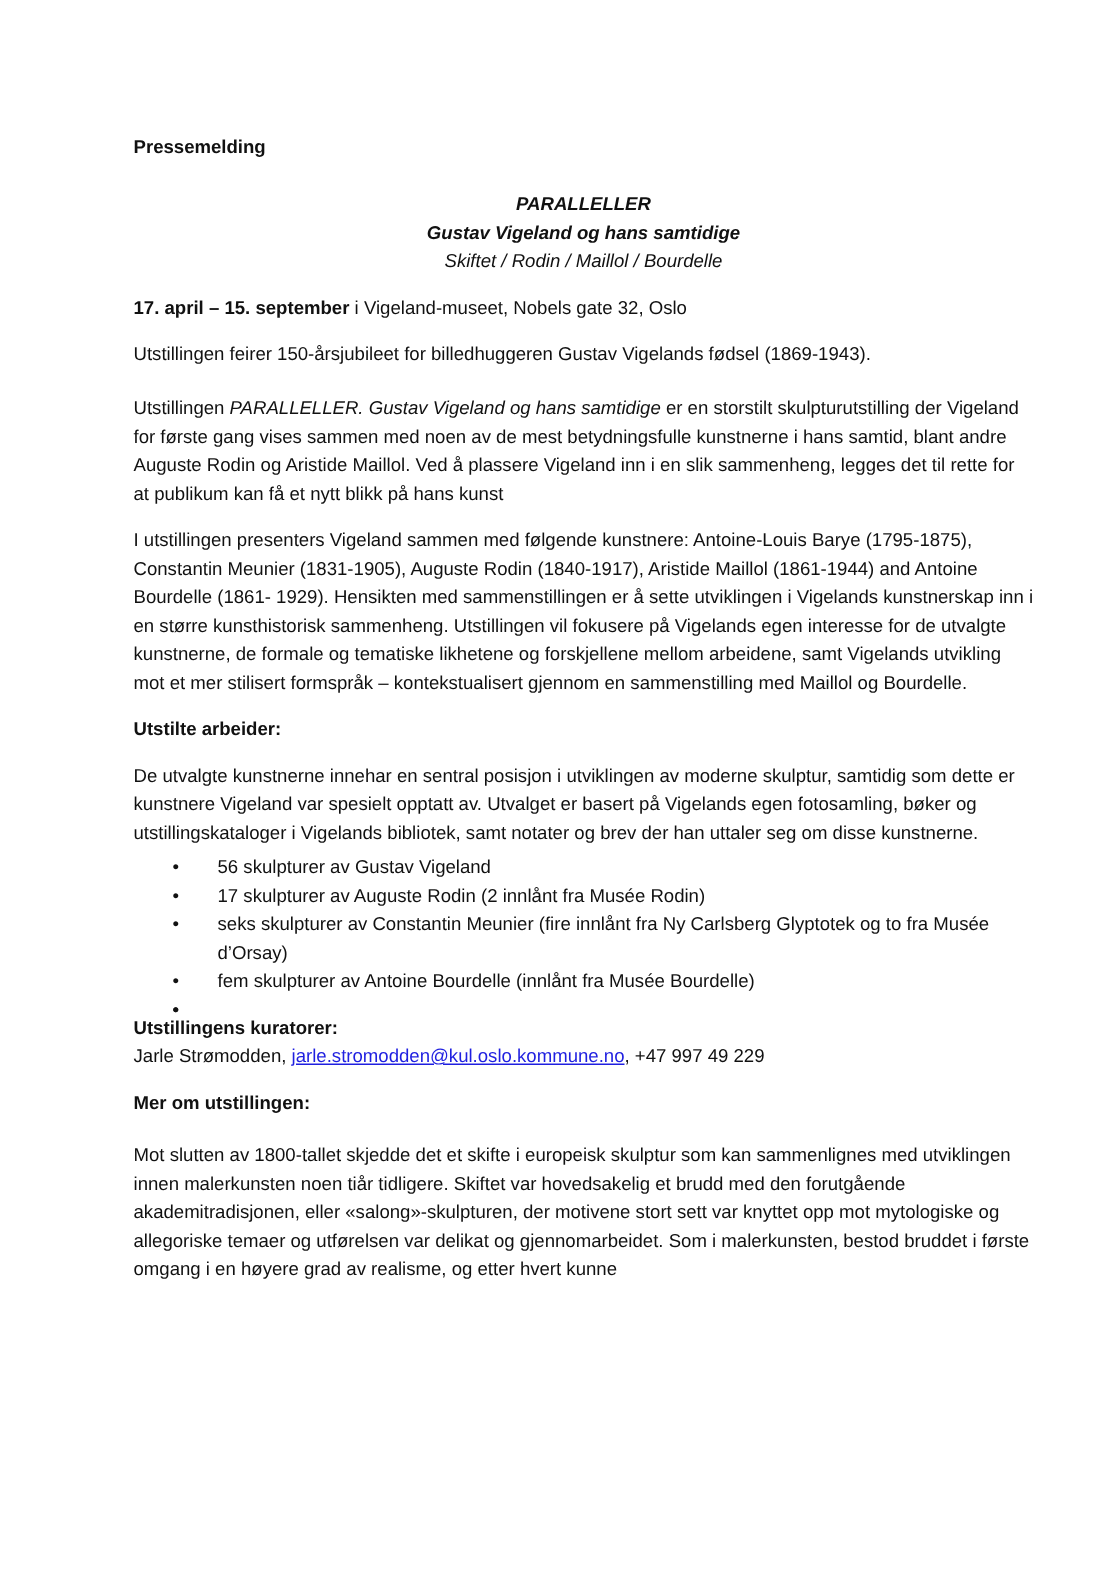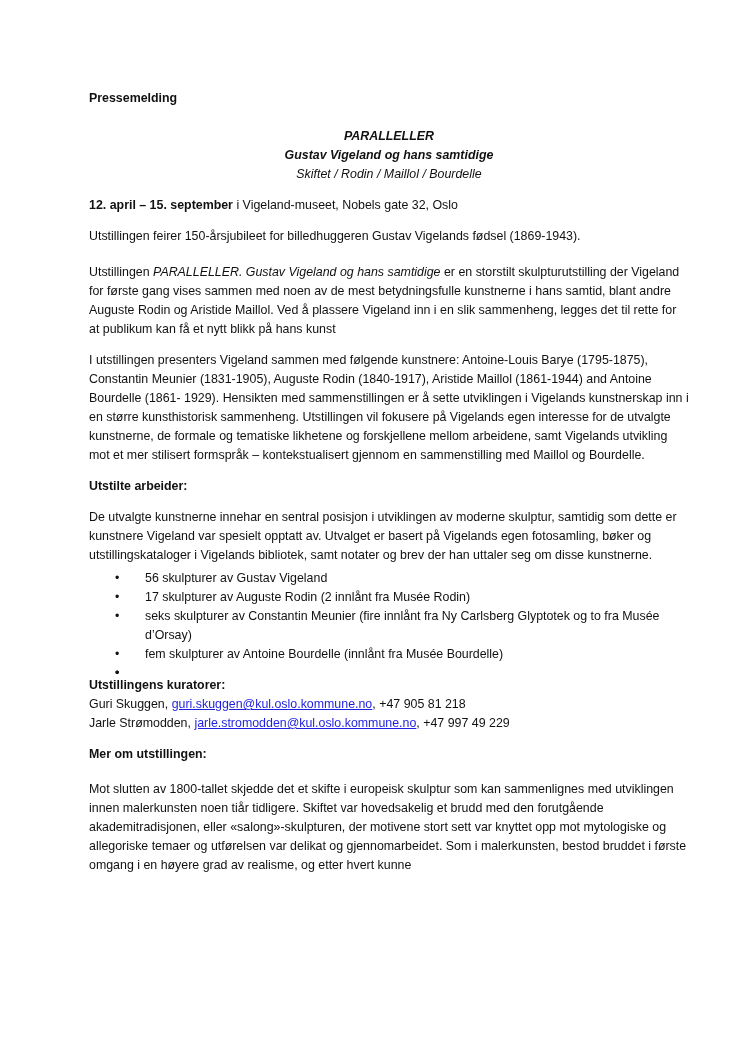--- a/index.html
+++ b/index.html
@@ -24,21 +24,21 @@
 
 <div class="page">
   <p class="bold">Pressemelding</p>
 
   <div class="title-block gap" style="margin-top:19px">
     <p class="bold ital">PARALLELLER</p>
     <p class="bold ital">Gustav Vigeland og hans samtidige</p>
     <p class="ital">Skiftet / Rodin / Maillol / Bourdelle</p>
   </div>
 
-  <p class="gap"><span class="bold">12. april – 15. september</span><span> i Vigeland-museet, Nobels gate 32, Oslo</span></p>
+  <p class="gap"><span class="bold">17. april – 15. september</span><span> i Vigeland-museet, Nobels gate 32, Oslo</span></p>
 
   <p class="gap">Utstillingen feirer 150-årsjubileet for billedhuggeren Gustav Vigelands fødsel (1869-1943).</p>
 
   <p class="gap" style="margin-top:17px"><span>Utstillingen </span><span class="ital">PARALLELLER. Gustav Vigeland og hans samtidige</span><span> er en storstilt skulpturutstilling der Vigeland for første gang vises sammen med noen av de mest betydningsfulle kunstnerne i hans samtid, blant andre Auguste Rodin og Aristide Maillol. Ved å plassere Vigeland inn i en slik sammenheng, legges det til rette for at publikum kan få et nytt blikk på hans kunst</span></p>
 
   <p class="gap">I utstillingen presenters Vigeland sammen med følgende kunstnere: Antoine-Louis Barye (1795-1875), Constantin Meunier (1831-1905), Auguste Rodin (1840-1917), Aristide Maillol (1861-1944) and Antoine Bourdelle (1861- 1929). Hensikten med sammenstillingen er å sette utviklingen i Vigelands kunstnerskap inn i en større kunsthistorisk sammenheng. Utstillingen vil fokusere på Vigelands egen interesse for de utvalgte kunstnerne, de formale og tematiske likhetene og forskjellene mellom arbeidene, samt Vigelands utvikling mot et mer stilisert formspråk – kontekstualisert gjennom en sammenstilling med Maillol og Bourdelle.</p>
 
   <p class="gap bold">Utstilte arbeider:</p>
 
   <p class="gap">De utvalgte kunstnerne innehar en sentral posisjon i utviklingen av moderne skulptur, samtidig som dette er kunstnere Vigeland var spesielt opptatt av. Utvalget er basert på Vigelands egen fotosamling, bøker og utstillingskataloger i Vigelands bibliotek, samt notater og brev der han uttaler seg om disse kunstnerne.</p>
@@ -46,19 +46,18 @@
   <ul class="works">
     <li><span class="bullet">•</span><span>56 skulpturer av Gustav Vigeland</span></li>
     <li><span class="bullet">•</span><span>17 skulpturer av Auguste Rodin (2 innlånt fra Musée Rodin)</span></li>
     <li><span class="bullet">•</span><span>seks skulpturer av Constantin Meunier (fire innlånt fra Ny Carlsberg Glyptotek og to fra Musée d’Orsay)</span></li>
     <li><span class="bullet">•</span><span>fem skulpturer av Antoine Bourdelle (innlånt fra Musée Bourdelle)</span></li>
     <li><span class="bullet">•</span></li>
     <li><span class="bullet">•</span></li>
   </ul>
 
   <p class="gap bold">Utstillingens kuratorer:</p>
-  <p><span>Guri Skuggen, </span><a class="mail">guri.skuggen@kul.oslo.kommune.no</a><span>, +47 905 81 218</span></p>
   <p><span>Jarle Strømodden, </span><a class="mail">jarle.stromodden@kul.oslo.kommune.no</a><span>, +47 997 49 229</span></p>
 
   <p class="gap bold">Mer om utstillingen:</p>
 
   <p class="gap" style="margin-top:16px">Mot slutten av 1800-tallet skjedde det et skifte i europeisk skulptur som kan sammenlignes med utviklingen innen malerkunsten noen tiår tidligere. Skiftet var hovedsakelig et brudd med den forutgående akademitradisjonen, eller «salong»-skulpturen, der motivene stort sett var knyttet opp mot mytologiske og allegoriske temaer og utførelsen var delikat og gjennomarbeidet. Som i malerkunsten, bestod bruddet i første omgang i en høyere grad av realisme, og etter hvert kunne</p>
 </div>
 
 </body></html>

